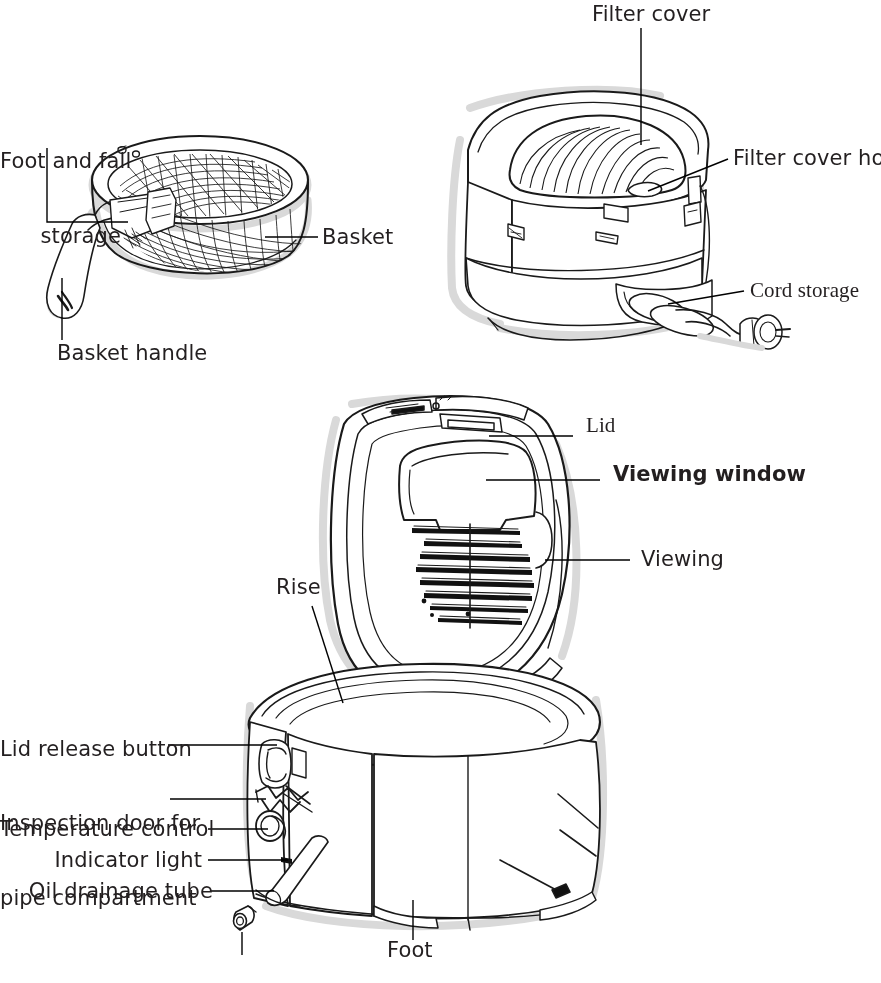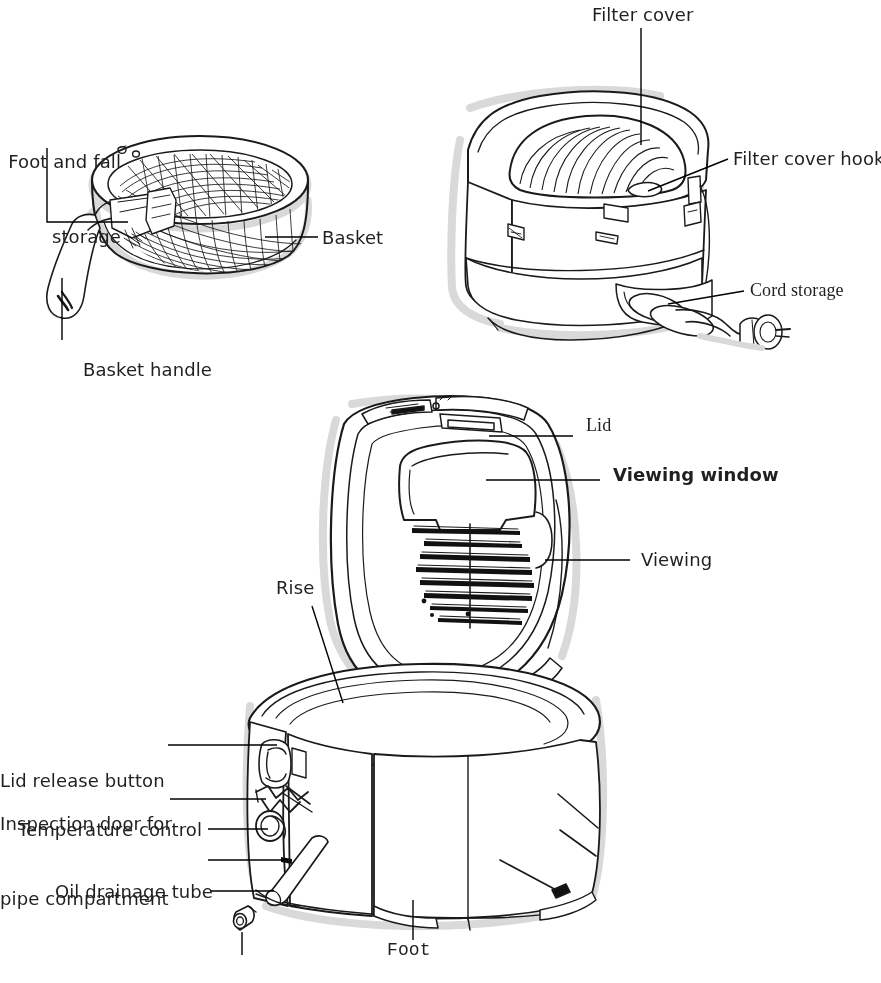--- a/index.html
+++ b/index.html
@@ -11,21 +11,21 @@
     position: relative;
     width: 881px;
     height: 983px;
     background: #ffffff;
     overflow: hidden;
     font-family: "DejaVu Sans", "Liberation Sans", sans-serif;
   }
   .label {
     position: absolute;
     color: #231f20;
-    font-size: 18px;
+    font-size: 21px;
     line-height: 25px;
     font-weight: 400;
     letter-spacing: 0.1px;
     white-space: pre;
   }
   .label.r { text-align: right; }
   .label.l { text-align: left; }
   svg.art {
     position: absolute;
     left: 0;
@@ -398,44 +398,45 @@
     </g>
   </svg>
 
   <div class="label r" style="left:0px; top:99px; width:121px;">
     <div>Foot and fall</div>
     <div>storage</div>
   </div>
 
   <div class="label l" style="left:322px; top:225px;">Basket</div>
 
-  <div class="label l" style="left:57px; top:357px;margin-left:26px;">Basket handle</div>
+  <div class="label l" style="left:57px; top:341px;">Basket handle</div>
 
   <div class="label l" style="left:592px; top:2px;">Filter cover</div>
 
   <div class="label l" style="left:733px; top:146px;">Filter cover hook</div>
 
   <div class="label l" style="left:750px; top:278px;font-family:Liberation Serif, serif;">Cord storage</div>
 
   <div class="label l" style="left:586px; top:413px;font-family:Liberation Serif, serif;">Lid</div>
 
   <div class="label l" style="left:613px; top:462px;font-weight:bold;">Viewing window</div>
 
   <div class="label l" style="left:641px; top:547px;">Viewing</div>
 
   <div class="label l" style="left:276px; top:575px;">Rise</div>
 
-  <div class="label r" style="left:0px; top:768px; width:162px;">Lid release button</div>
+  <div class="label r" style="left:0px; top:737px; width:162px;">Lid release button</div>
 
   <div class="label r" style="left:0px; top:761px; width:164px;">
     <div>Inspection door for</div>
     <div>pipe compartment</div>
   </div>
 
   <div class="label r" style="left:0px; top:817px; width:202px;">Temperature control</div>
 
+  <div class="label r" style="left:0px; top:848px; width:202px;">Indicator light</div>
 
   <div class="label r" style="left:0px; top:879px; width:204px;margin-left:9px;">Oil drainage tube</div>
 
 
-  <div class="label l" style="left:387px; top:938px;font-family:Liberation Mono, monospace;">Foot</div>
+  <div class="label l" style="left:387px; top:938px;">Foot</div>
 
 </div>
 
 </body></html>

